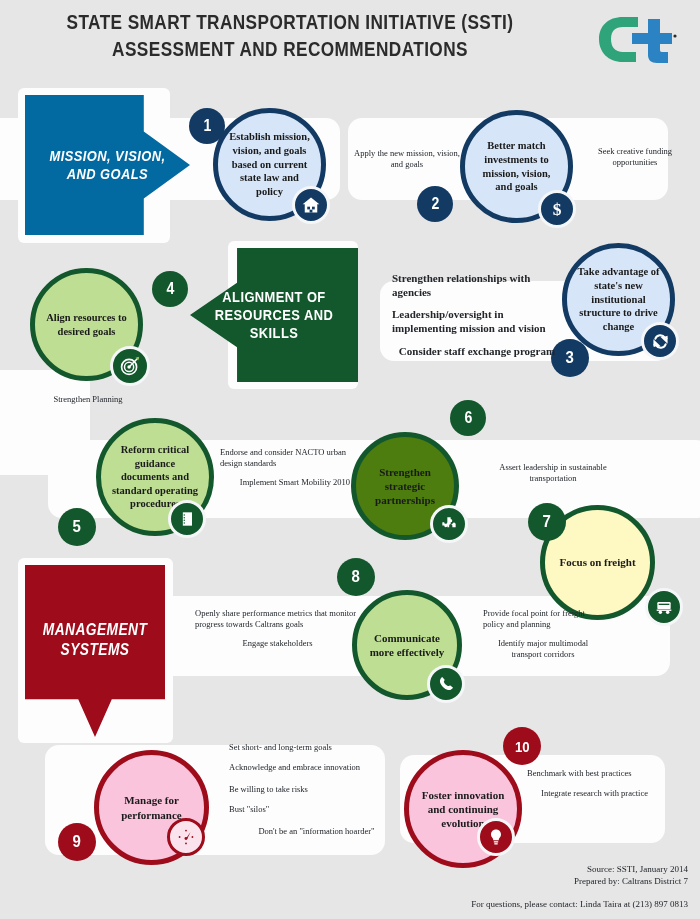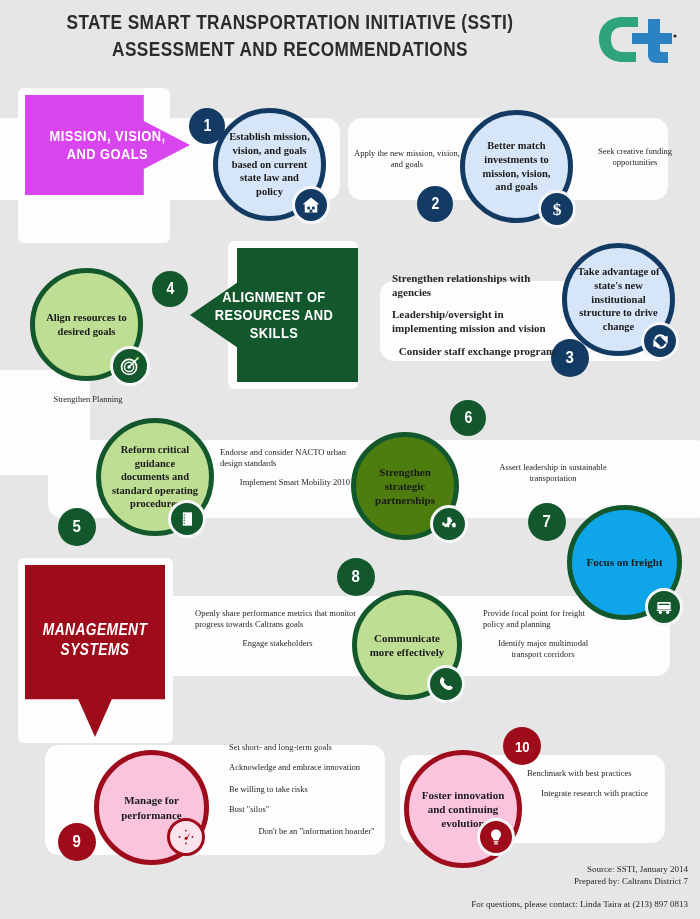--- a/index.html
+++ b/index.html
@@ -112,21 +112,21 @@
   <div class="panel" style="left:380px;top:281px;width:290px;height:80px;"></div>
   <div class="panel" style="left:-20px;top:370px;width:110px;height:105px;"></div>
   <div class="panel" style="left:48px;top:440px;width:420px;height:78px;"></div>
   <div class="panel" style="left:430px;top:440px;width:280px;height:78px;"></div>
   <div class="panel" style="left:150px;top:596px;width:330px;height:80px;"></div>
   <div class="panel" style="left:440px;top:596px;width:230px;height:80px;"></div>
   <div class="panel" style="left:45px;top:745px;width:340px;height:110px;"></div>
   <div class="panel" style="left:400px;top:755px;width:265px;height:88px;"></div>
 
   <div class="panel" style="left:18px;top:88px;width:152px;height:155px;border-radius:6px;"></div>
-  <div class="banner banner-right" style="left:25px;top:95px;width:165px;height:100px;background:#d946ef;font-size:15px;">
+  <div class="banner banner-right" style="left:25px;top:95px;width:165px;height:140px;background:#0369a1;font-size:15px;font-style:italic;">
     <span>Mission, Vision, and Goals</span>
   </div>
 
   <div class="node" style="left:213px;top:108px;width:113px;height:113px;background:#d6e5f7;border:5px solid #123a63;font-size:10.5px;line-height:1.3;">
     <span class="label">Establish mission, vision, and goals based on current state law and policy</span>
   </div>
   <div class="badge" style="left:189px;top:108px;width:36px;height:36px;background:#123a63;font-size:16px;">
     <span>1</span>
   </div>
   <div class="iconbub" style="left:292px;top:186px;width:38px;height:38px;background:#123a63;border:3px solid #f4f6f8;">
@@ -234,21 +234,21 @@
   <div class="iconbub" style="left:430px;top:505px;width:38px;height:38px;background:#13582c;border:3px solid #f4f6f8;">
     <svg viewBox="0 0 24 24" width="20" height="20">
       <path d="M10 4 h4 v2.1 a1.9 1.9 0 1 1 0 3.8 V12 h2.1 a1.9 1.9 0 1 1 3.8 0 H20 v4 h-4 v-2.1 a1.9 1.9 0 1 0-3.8 0 V16 H10 v-2.1 a1.9 1.9 0 1 1 -3.8 0 H4 v-4 h2.2 a1.9 1.9 0 1 0 3.8 0 Z" fill="#fff"></path>
     </svg>
   </div>
 
   <div class="notes" style="left:483px;top:462px;width:140px;font-size:8.5px;">
     <p>Assert leadership in sustainable transportation</p>
   </div>
 
-  <div class="node" style="left:567px;top:505px;width:115px;height:115px;background:#0ea5e9;border:5px solid #13582c;font-size:11px;line-height:1.3;">
+  <div class="node" style="left:540px;top:505px;width:115px;height:115px;background:#fef9c3;border:5px solid #13582c;font-size:11px;line-height:1.3;">
     <span class="label">Focus on freight</span>
   </div>
   <div class="badge" style="left:528px;top:503px;width:38px;height:38px;background:#13582c;font-size:17px;">
     <span>7</span>
   </div>
   <div class="iconbub" style="left:645px;top:588px;width:38px;height:38px;background:#13582c;border:3px solid #f4f6f8;">
     <svg viewBox="0 0 24 24" width="20" height="20">
       <rect x="4" y="6" width="16" height="8.5" rx="1.4" fill="#fff"></rect>
       <rect x="5.6" y="8" width="12.8" height="1.6" fill="#13582c"></rect>
       <rect x="3.2" y="15" width="17.6" height="1.7" fill="#fff"></rect>

